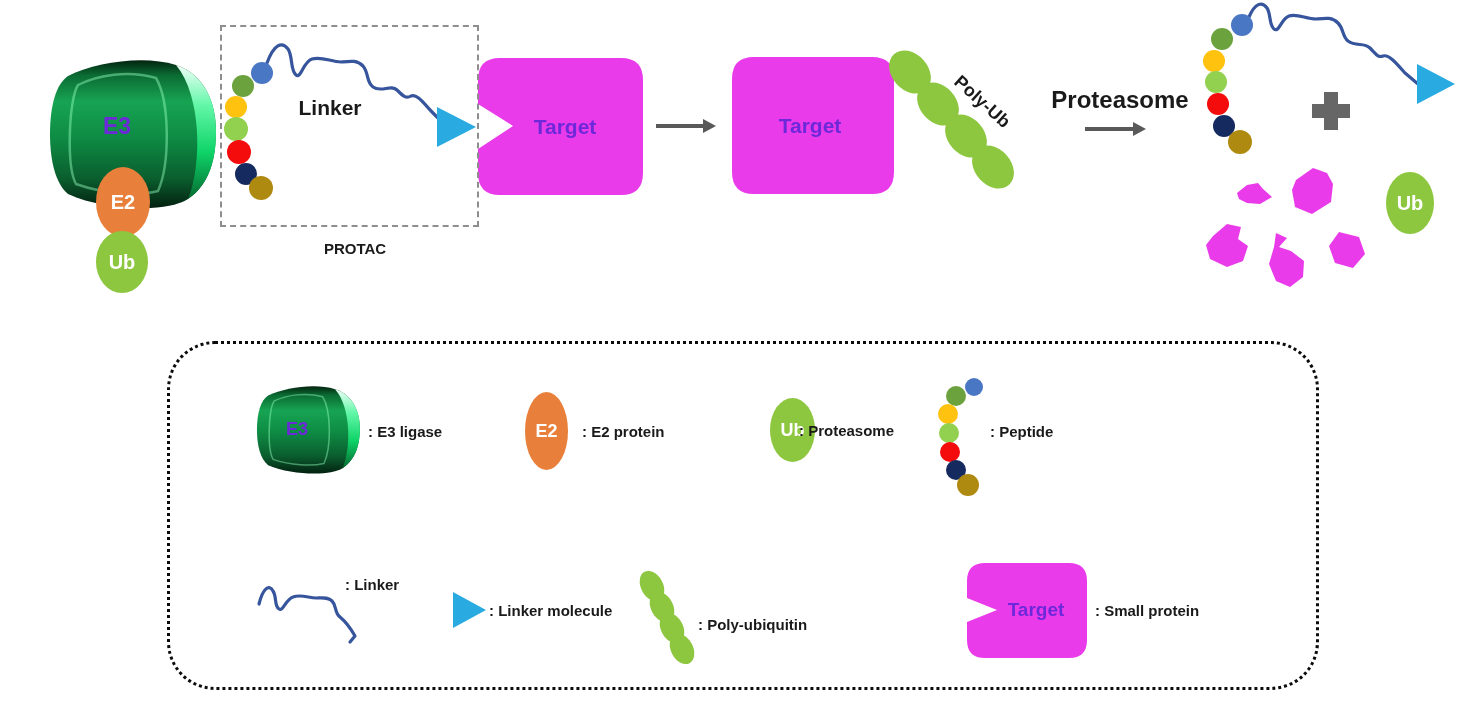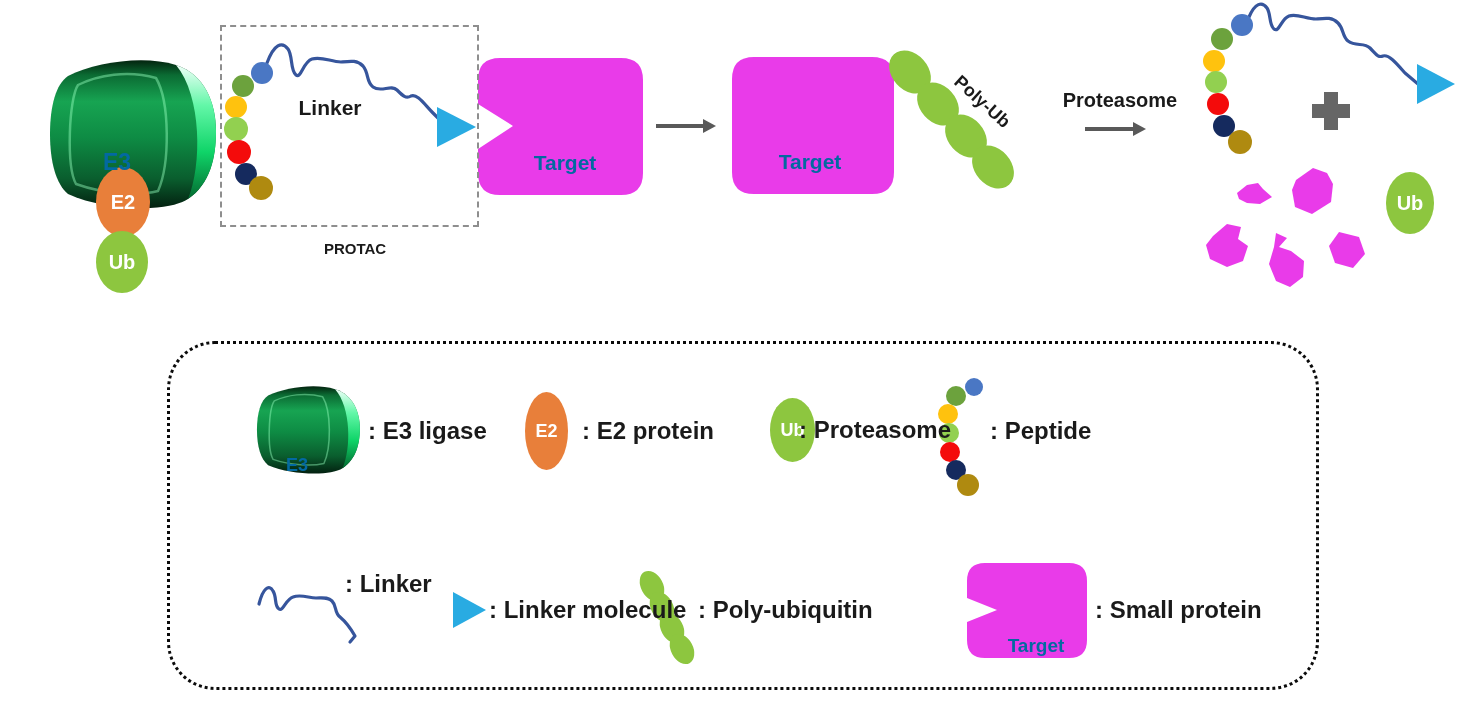--- a/index.html
+++ b/index.html
@@ -23,23 +23,23 @@
   }
   .box-dashed {
     position:absolute; left:220px; top:25px; width:255px; height:198px;
     border:2px dashed var(--dash_gray);
   }
   .box-legend {
     position:absolute; left:167px; top:341px; width:1146px; height:343px;
     border:3px dotted #0b0b0b; border-radius:48px;
   }
   .lbl { position:absolute; transform:translate(-50%,-50%); font-weight:bold; white-space:nowrap; color:var(--ink); }
-  .lbl.white { color:#0369a1;margin-top:36px; }
+  .lbl.white { color:#6d28d9; }
   .lbl.rot { transform:translate(-50%,-50%) rotate(42deg); }
-  .llbl { position:absolute; transform:translateY(-50%); font-weight:bold; white-space:nowrap; color:var(--ink); font-size:24px; }
+  .llbl { position:absolute; transform:translateY(-50%); font-weight:bold; white-space:nowrap; color:var(--ink); font-size:15px; }
 </style>
 </head>
 <body>
 
 <div id="figure">
 
   <svg id="vector-layer" width="1465" height="702" viewBox="0 0 1465 702">
     <defs>
       <linearGradient id="gBody" x1="0" y1="0" x2="0" y2="1">
         <stop offset="0" stop-color="#03240F"></stop>
@@ -145,26 +145,26 @@
       <div class="bead" style="left: 661px; top: 612px; width: 22px; height: 32px; background: rgb(141, 198, 63); transform: rotate(-28deg);"></div>
       <div class="bead" style="left: 671px; top: 633px; width: 22px; height: 32px; background: rgb(141, 198, 63); transform: rotate(-28deg);"></div>
     </div>
 
   <div class="lbl white" style="left:117px;top:126px;font-size:23px;">E3</div>
   <div class="lbl" style="left:330px;top:108px;font-size:21px;">Linker</div>
   <div class="lbl" style="left:355px;top:248px;font-size:15px;">PROTAC</div>
   <div class="lbl white" style="left:565px;top:127px;font-size:21px;">Target</div>
   <div class="lbl white" style="left:810px;top:126px;font-size:21px;">Target</div>
   <div class="lbl rot" style="left:982px;top:102px;font-size:18px;">Poly-Ub</div>
-  <div class="lbl" style="left:1120px;top:100px;font-size:20px;">Proteasome</div>
+  <div class="lbl" style="left:1120px;top:100px;font-size:24px;">Proteasome</div>
 
   <div class="lbl white" style="left:297px;top:429px;font-size:18px;">E3</div>
   <div class="llbl" style="left:368px;top:431px;">: E3 ligase</div>
   <div class="llbl" style="left:582px;top:431px;">: E2 protein</div>
   <div class="llbl" style="left:799px;top:430px;">: Proteasome</div>
   <div class="llbl" style="left:990px;top:431px;">: Peptide</div>
   <div class="llbl" style="left:345px;top:584px;">: Linker</div>
   <div class="llbl" style="left:489px;top:610px;">: Linker molecule</div>
-  <div class="llbl" style="left:698px;top:610px;">: Poly-ubiquitin</div>
+  <div class="llbl" style="left:698px;top:624px;">: Poly-ubiquitin</div>
   <div class="lbl white" style="left:1036px;top:610px;font-size:19px;">Target</div>
   <div class="llbl" style="left:1095px;top:610px;">: Small protein</div>
 
 </div>
 
 </body></html>

